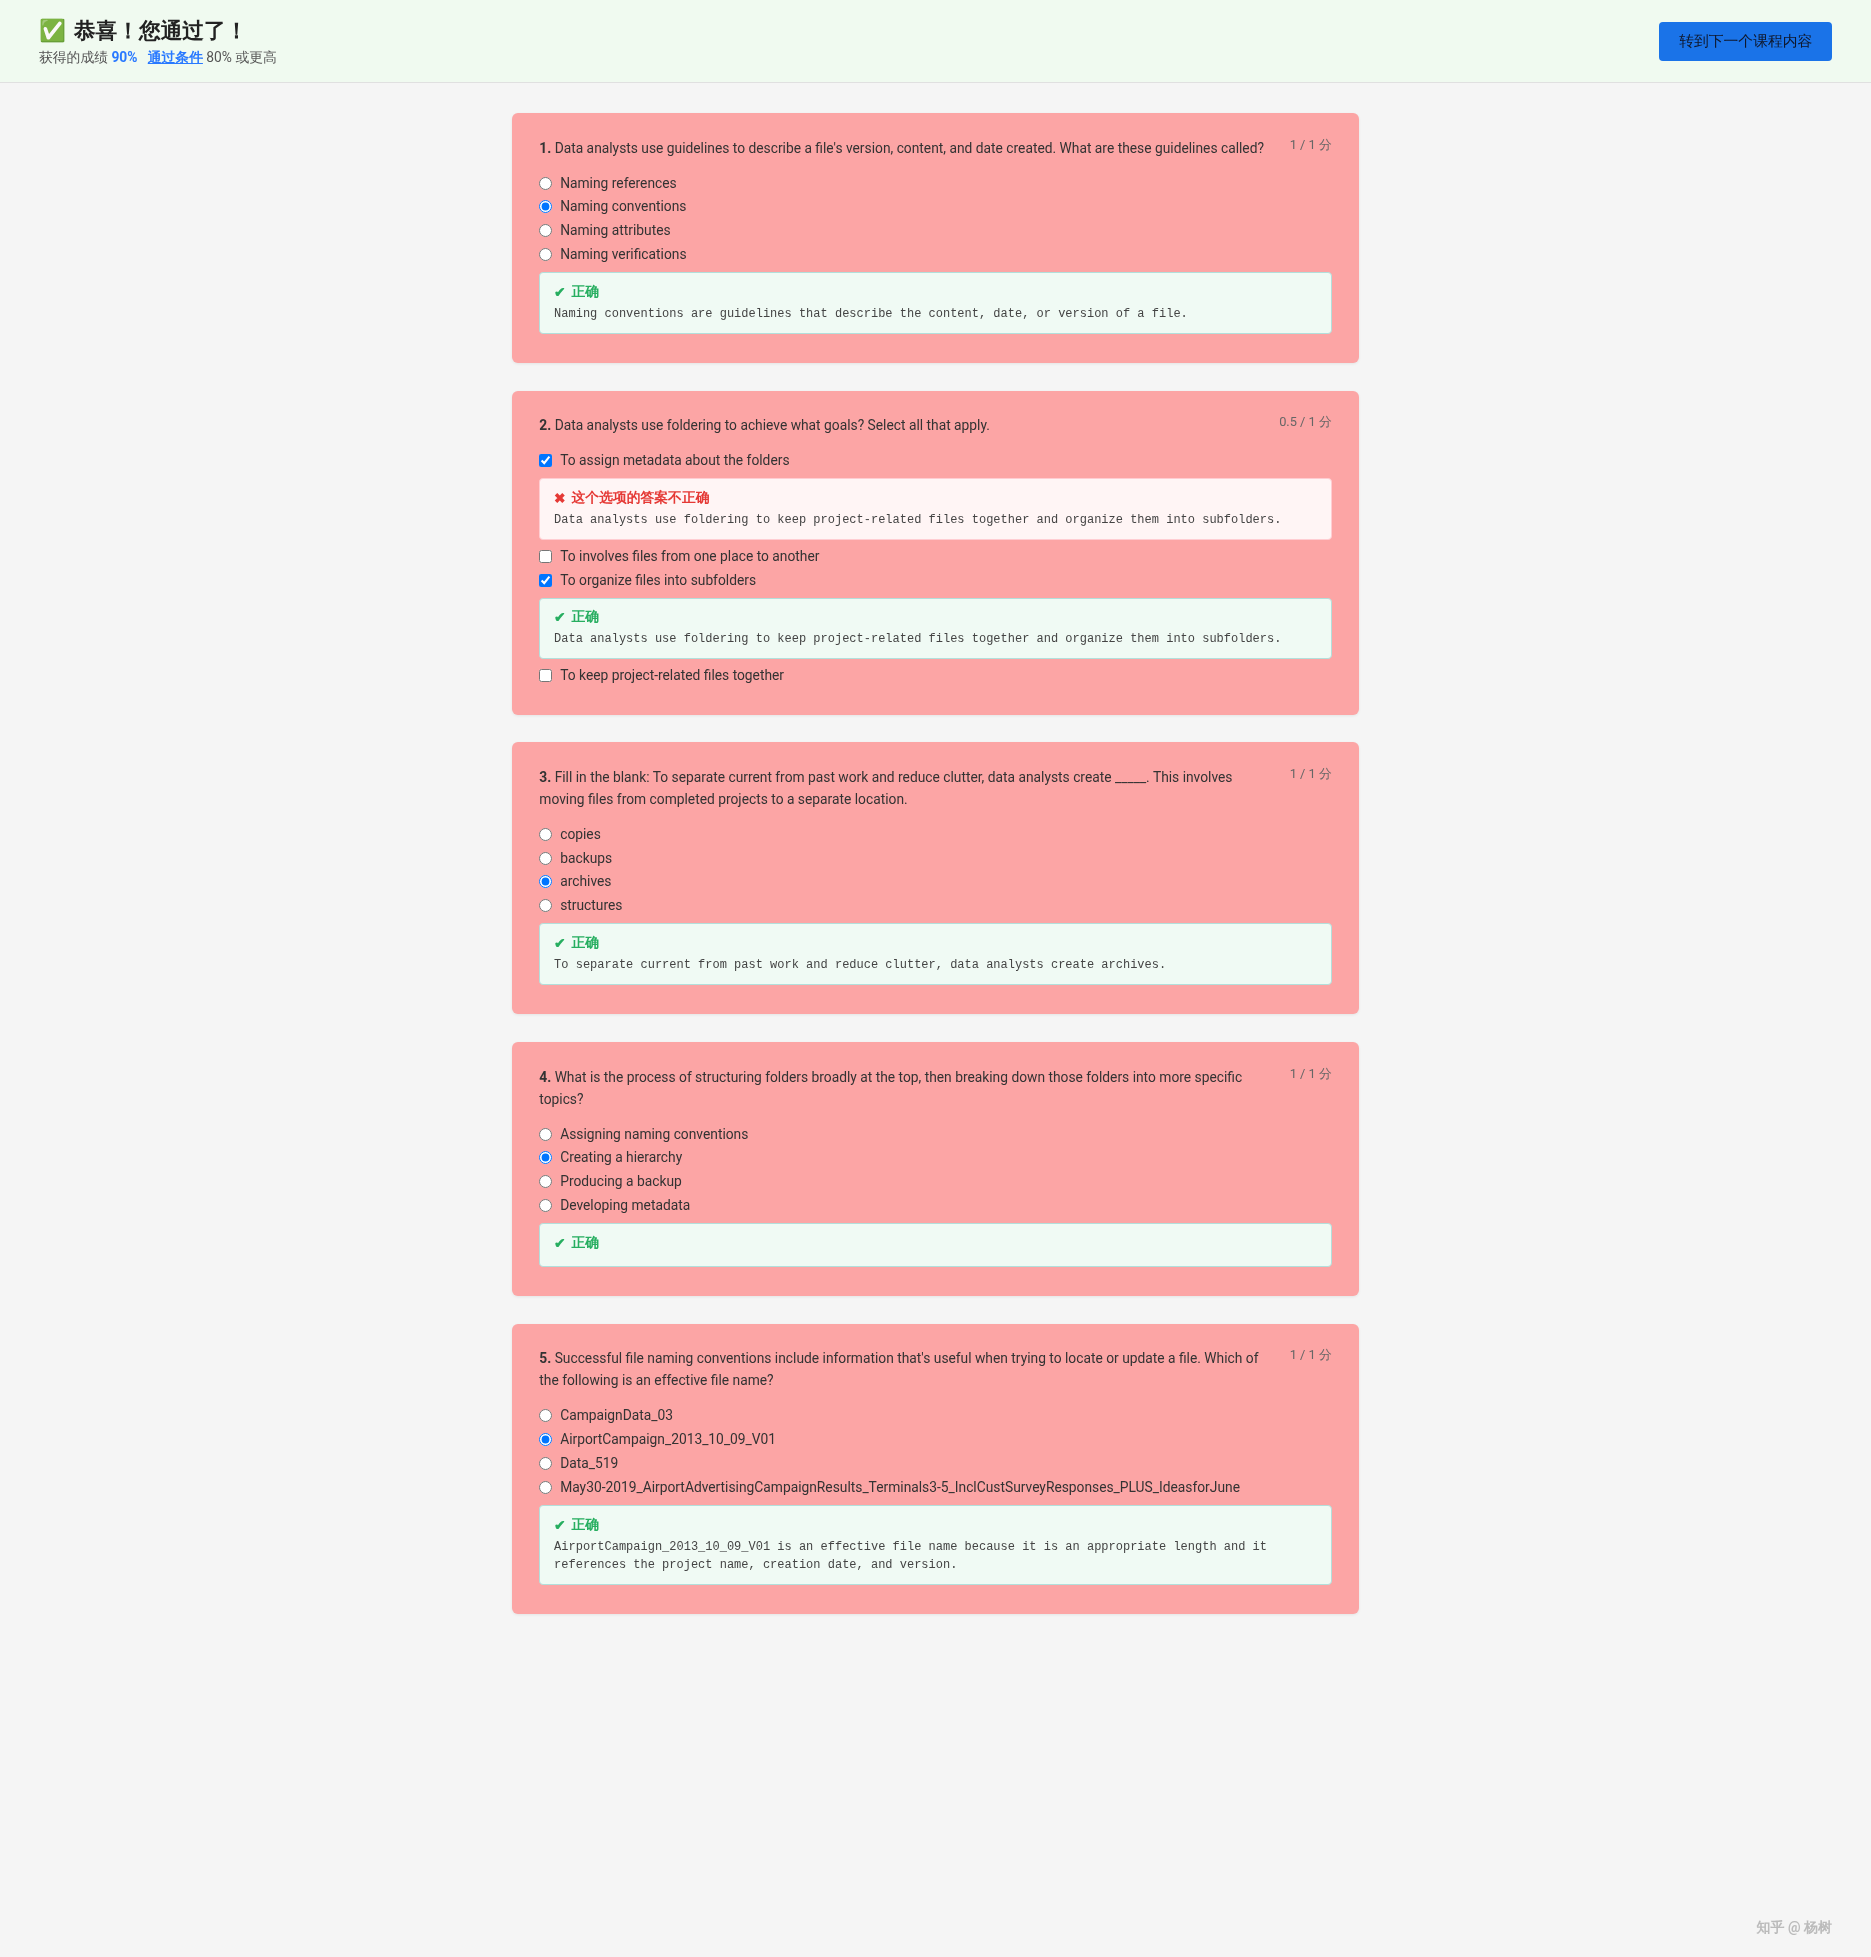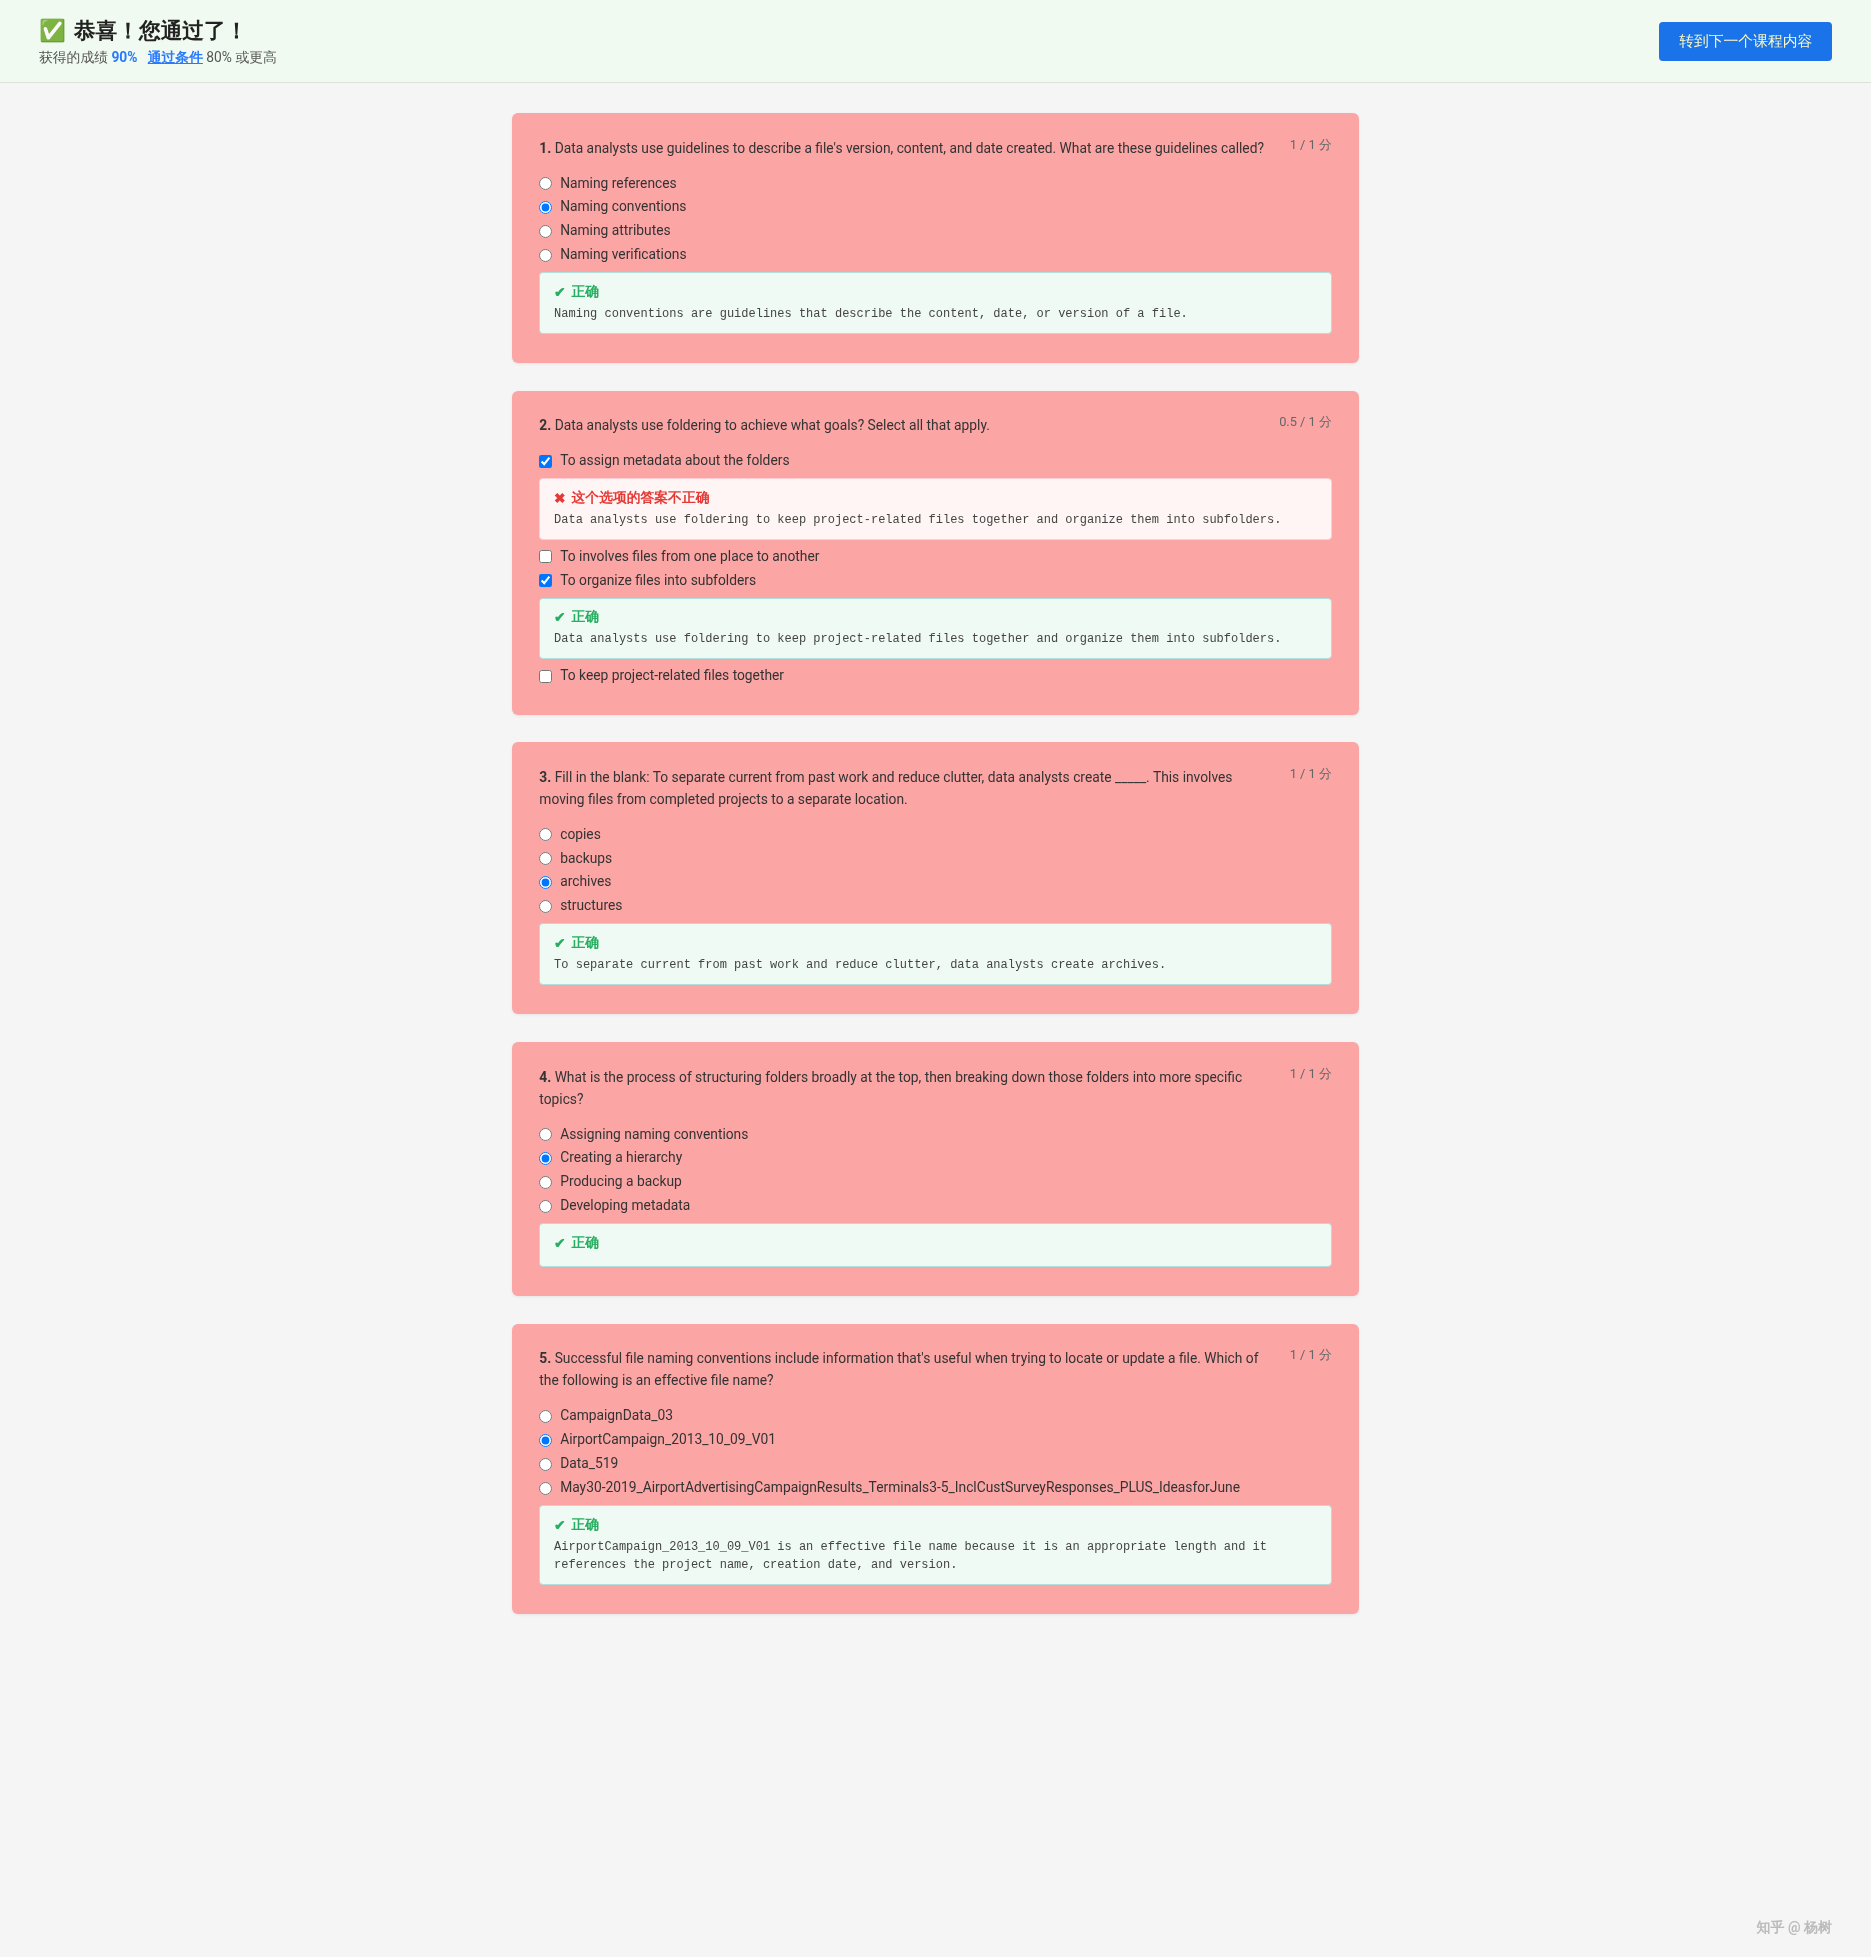--- a/index.html
+++ b/index.html
@@ -42,21 +42,21 @@
       color: #2979ff;
       font-weight: bold;
     }
     .pass-label {
       color: #2979ff;
       font-weight: bold;
       text-decoration: underline;
     }
     .next-btn {
       background: #1a73e8;
-      color: #fef9c3;
+      color: #0f172a;
       border: none;
       border-radius: 3.9px;
       padding: 9.9px 19.7px;
       font-size: 14.8px;
       cursor: pointer;
       white-space: nowrap;
     }
     .main-content {
       max-width: 887px;
       margin: 0 auto;
@@ -82,21 +82,21 @@
       flex: 1;
       padding-right: 19.7px;
     }
     .question-score {
       font-size: 12.8px;
       color: #666;
       white-space: nowrap;
     }
     .option-row {
       display: flex;
-      align-items: center;
+      align-items: flex-start;
       margin: 7.9px 0;
       gap: 7.9px;
     }
     .option-row input[type="radio"],
     .option-row input[type="checkbox"] {
       margin-top: 2px;
       flex-shrink: 0;
     }
     .option-label {
       font-size: 13.8px;

